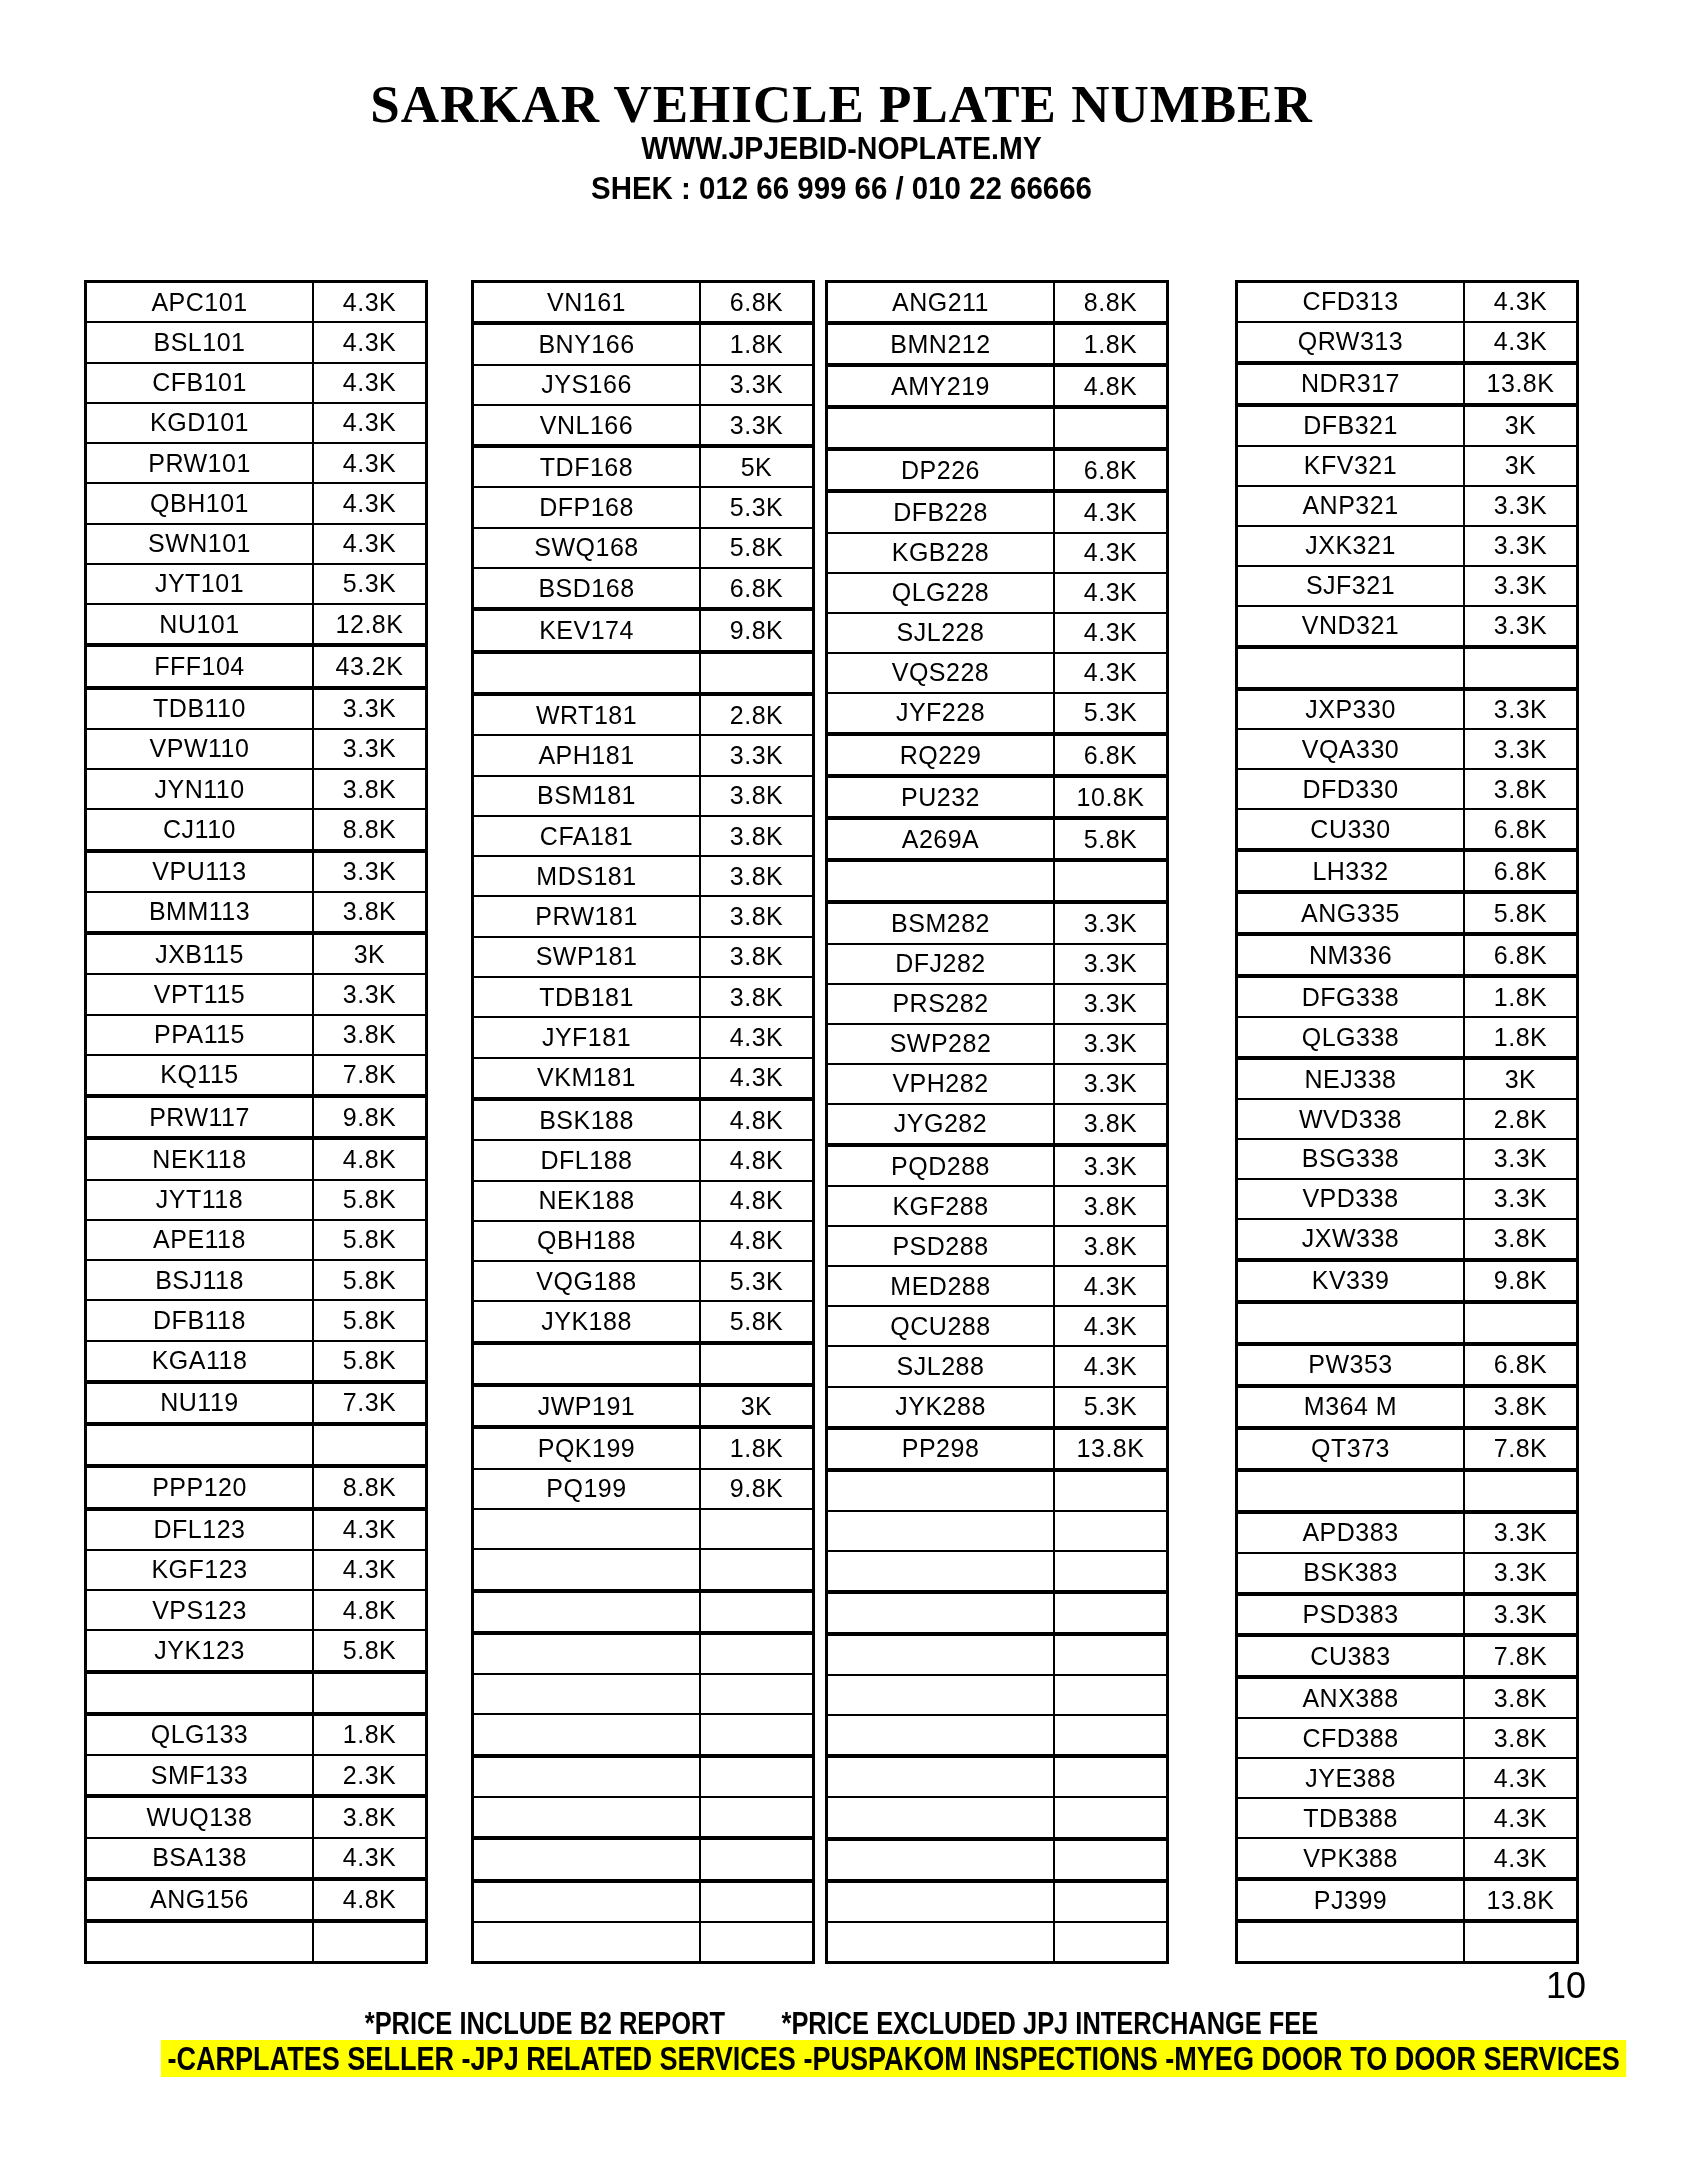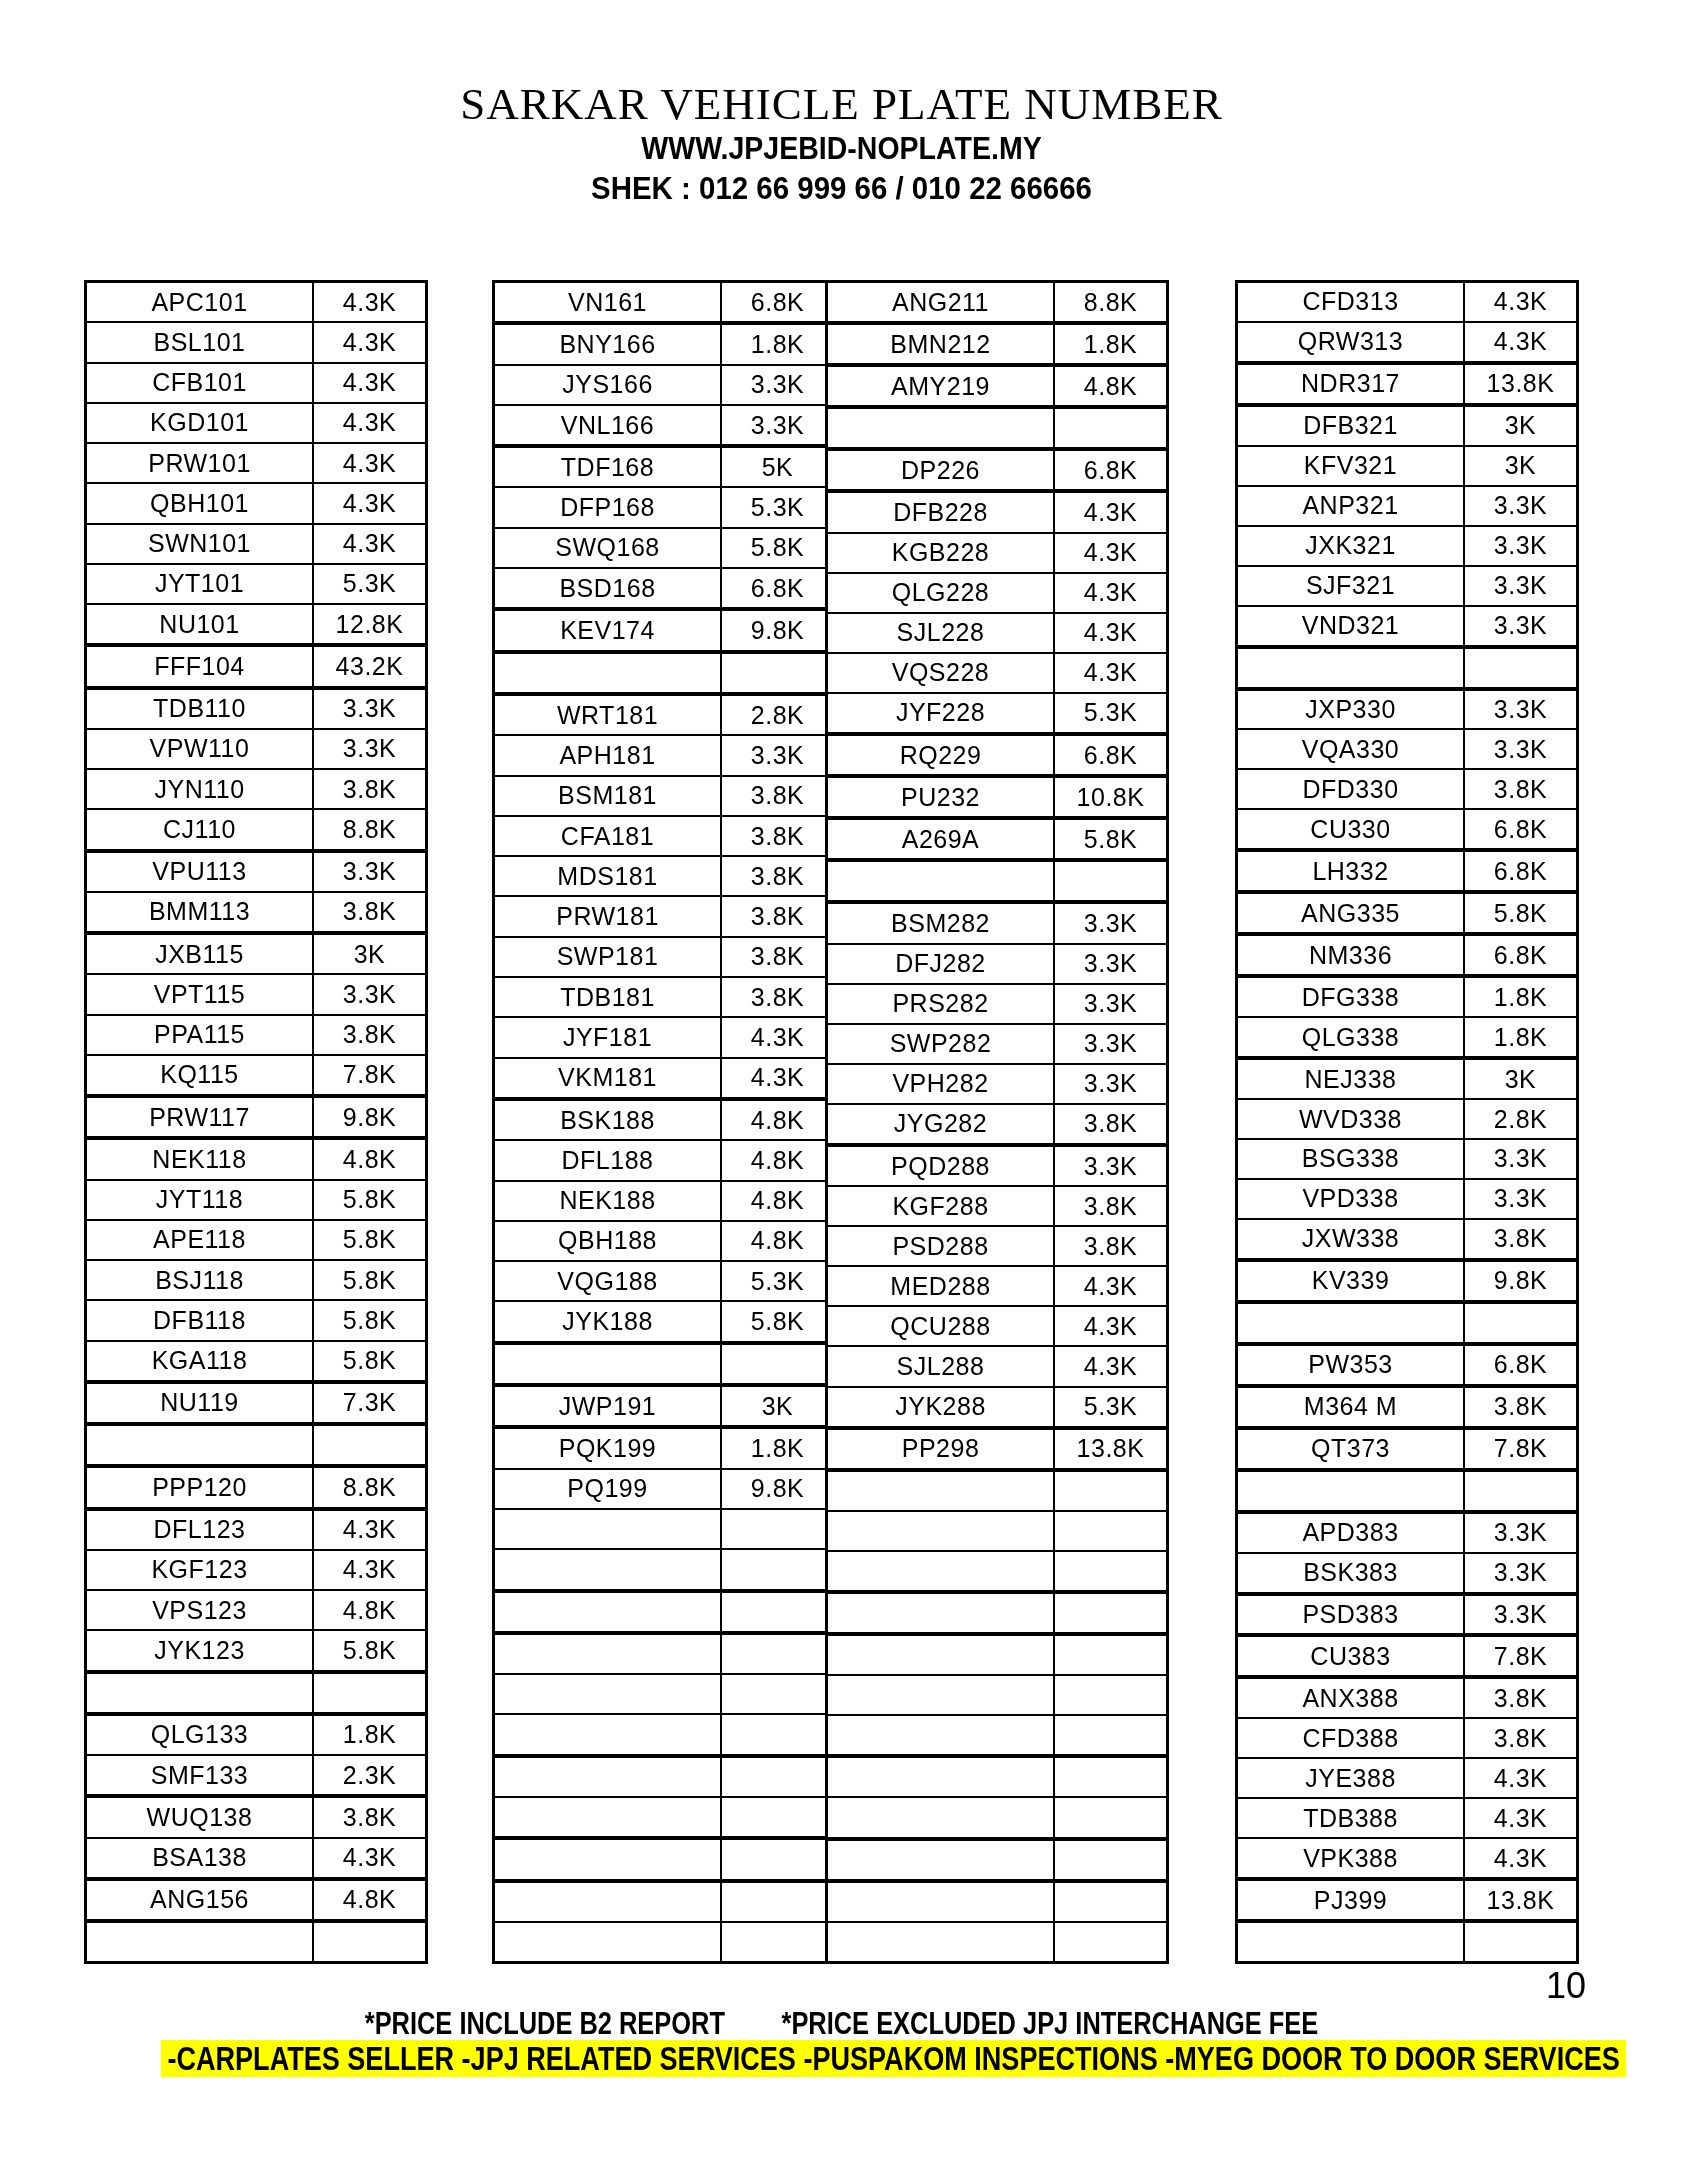--- a/index.html
+++ b/index.html
@@ -1,28 +1,28 @@
 <!DOCTYPE html>
 <html><head>
 <meta charset="utf-8">
 <style>
   html,body{margin:0;padding:0;background:#e8e8e8;}
   .page{position:relative;width:1683px;height:2178px;background:#ffffff;overflow:hidden;
         font-family:"Liberation Sans",sans-serif;color:#000;}
 
   
   .header{position:absolute;top:79px;left:0;width:1683px;text-align:center;}
-  .title{font-family:"Liberation Serif",serif;font-weight:normal;font-size:45px;line-height:51px;letter-spacing:1px;}
+  .title{font-family:"Liberation Serif",serif;font-weight:bold;font-size:53px;line-height:51px;letter-spacing:1px;}
   .website{font-weight:bold;font-size:31px;line-height:38px;transform:scaleX(.92);transform-origin:center;}
   .phone{font-weight:bold;font-size:32px;line-height:40px;transform:scaleX(.92);transform-origin:center;}
 
   
   .table-col{position:absolute;top:244px;width:344px;height:1684px;border:3px solid #000;
              box-sizing:border-box;display:flex;flex-direction:column;background:#fff;margin-top:36px;}
-  #col-0{left:84px}#col-1{left:492px}#col-2{left:825px}#col-3{left:1235px}
+  #col-0{left:84px}#col-1{left:471px}#col-2{left:825px}#col-3{left:1235px}
   .row{flex:1 1 0;min-height:0;display:flex;border-bottom:2px solid #000;box-sizing:border-box;}
   .row.thick{border-bottom-width:4px;}
   .row:last-child{border-bottom:none;}
   .cell{display:flex;align-items:center;justify-content:center;font-size:25px;letter-spacing:0.5px;overflow:hidden;}
   .plate{flex:0 0 227px;border-right:2px solid #000;box-sizing:border-box;}
   .price{flex:1 1 auto;}
   .row.italic .cell{}
 
   
   .page-number{position:absolute;left:1546px;top:1965px;font-size:36px;}

